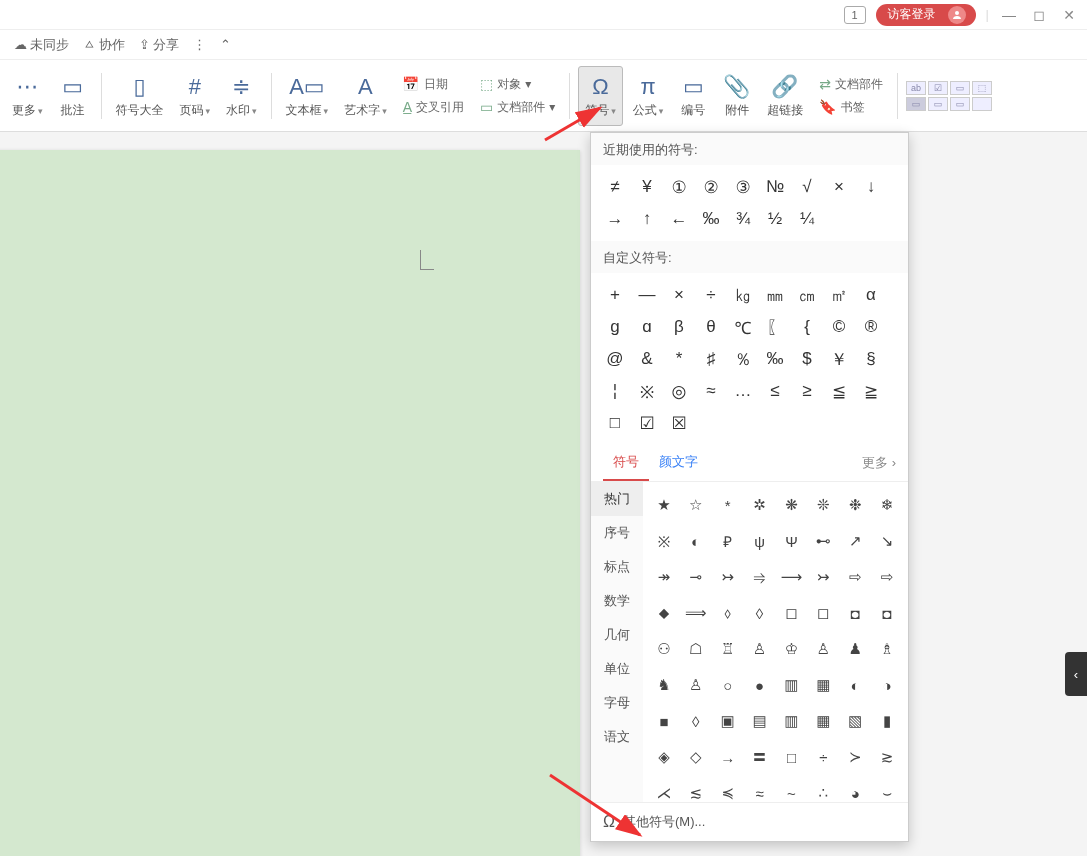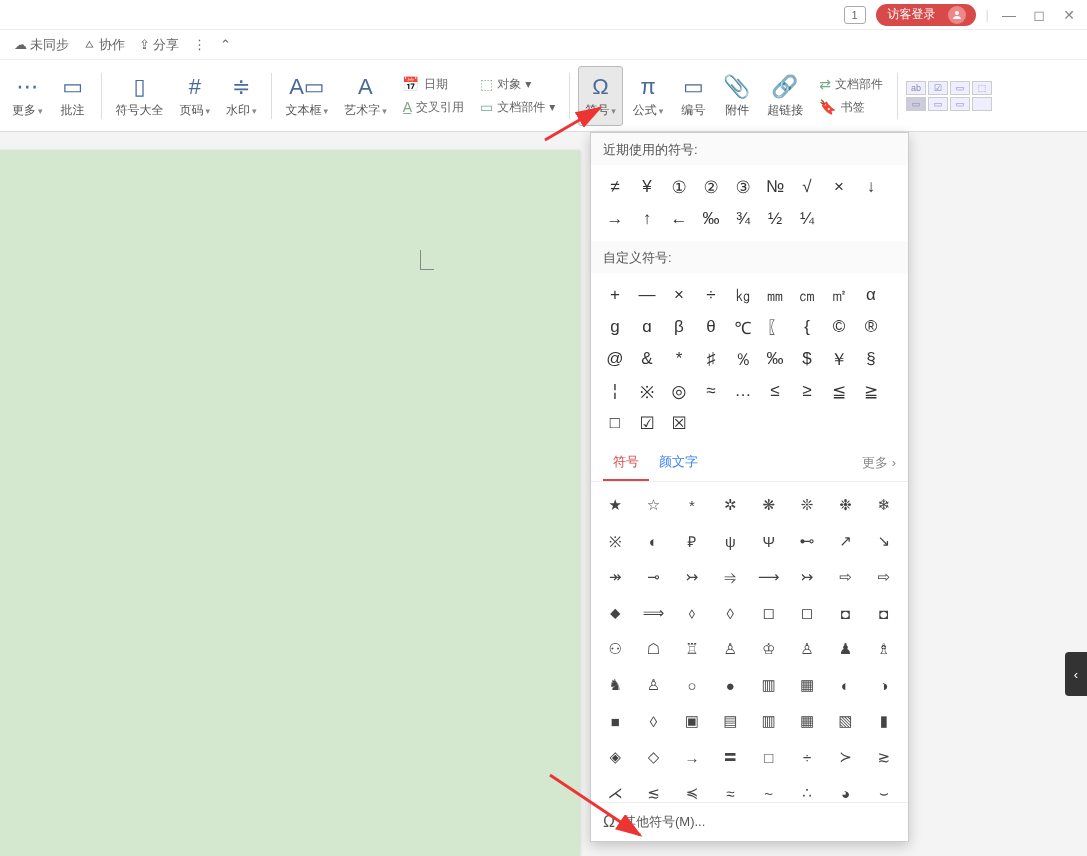--- a/index.html
+++ b/index.html
@@ -258,20 +258,30 @@
         <div class="sp-cell">☑</div>
         <div class="sp-cell">☒</div>
       </div>
 
     <div class="sp-tabs">
       <div class="sp-tab active">符号</div>
       <div class="sp-tab">颜文字</div>
       <div class="sp-more"><span>更多</span> ›</div>
     </div>
     <div class="sp-body">
+      <div class="sp-cats" id="cats">
+          <div class="sp-cat active">热门</div>
+          <div class="sp-cat">序号</div>
+          <div class="sp-cat">标点</div>
+          <div class="sp-cat">数学</div>
+          <div class="sp-cat">几何</div>
+          <div class="sp-cat">单位</div>
+          <div class="sp-cat">字母</div>
+          <div class="sp-cat">语文</div>
+        </div>
       <div class="sp-symbols">
         <div class="sp-sym-grid" id="sym-grid">
             <div class="sp-sym">★</div>
             <div class="sp-sym">☆</div>
             <div class="sp-sym">*</div>
             <div class="sp-sym">✲</div>
             <div class="sp-sym">❋</div>
             <div class="sp-sym">❊</div>
             <div class="sp-sym">❉</div>
             <div class="sp-sym">❄</div>

